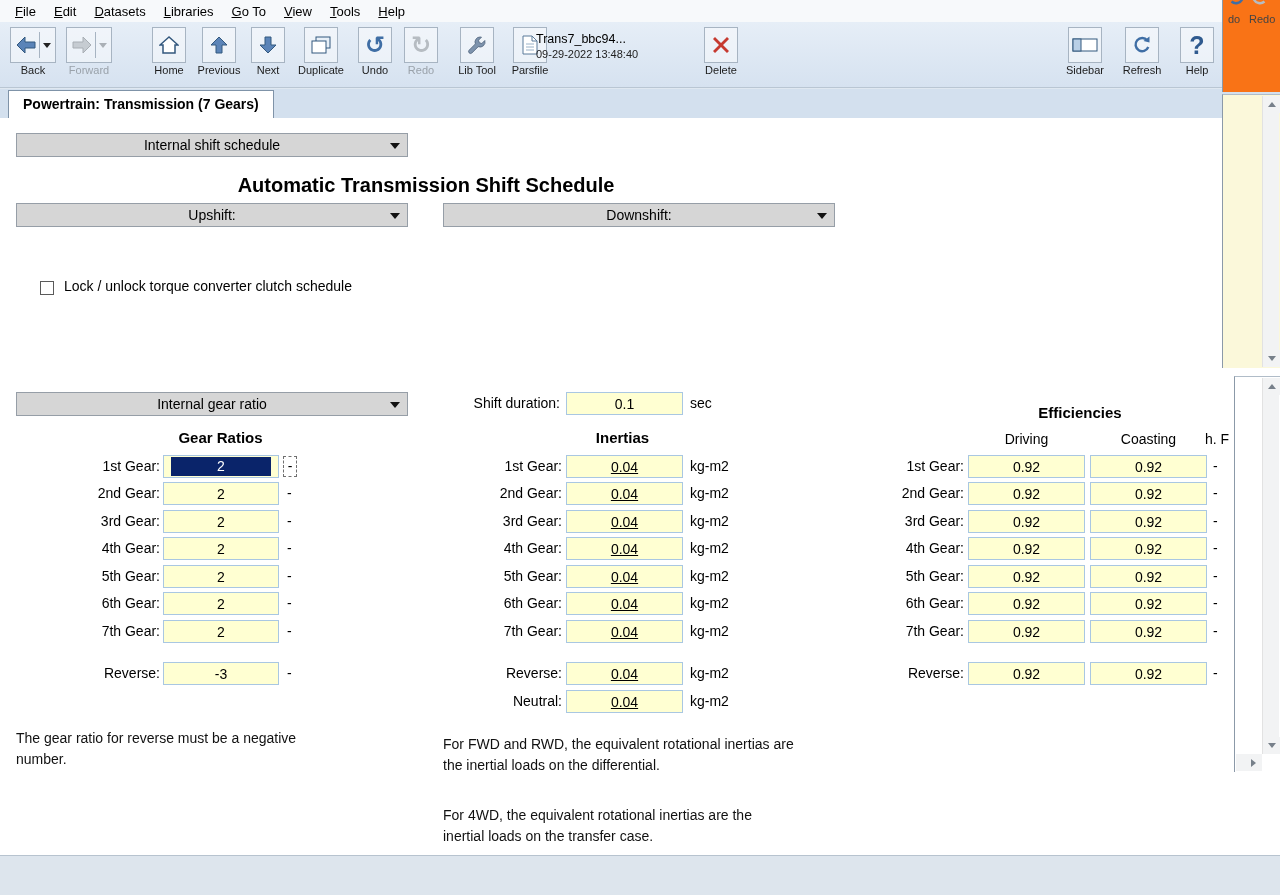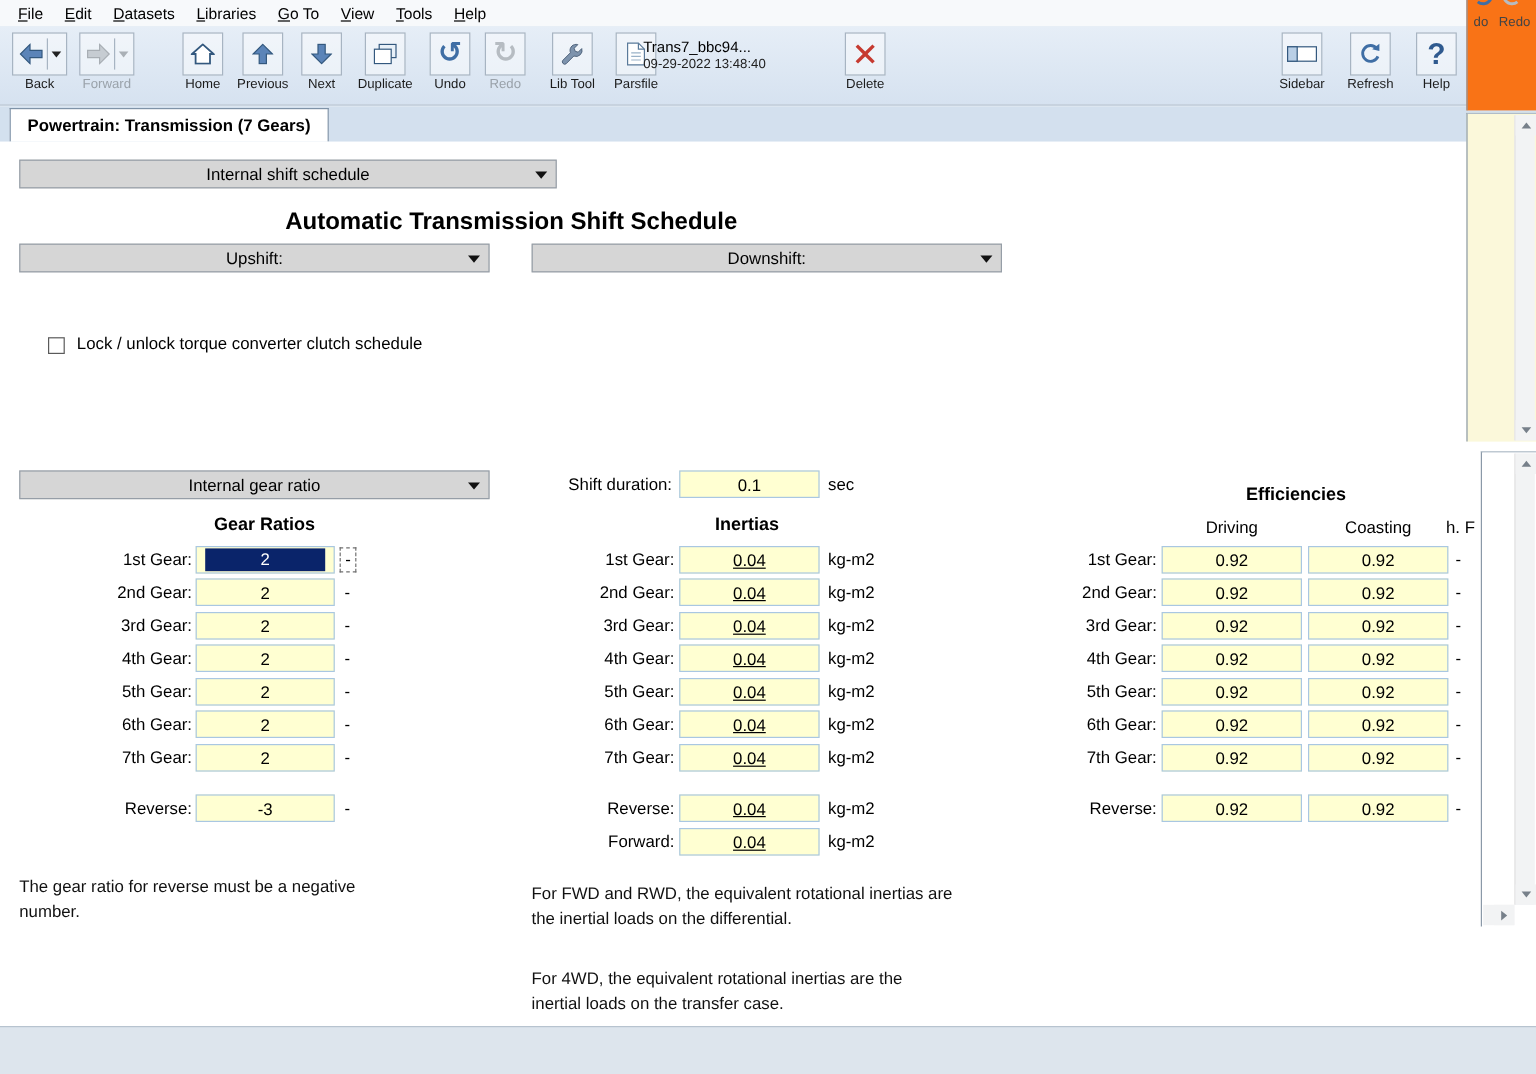--- a/index.html
+++ b/index.html
@@ -255,21 +255,21 @@
   </div>
 
   <div class="tabstrip">
     <div class="tab">
       <span>Powertrain: Transmission (7 Gears)</span>
     </div>
   </div>
 
   <div class="content">
 
-    <div class="combo" style="left:16px;top:15px;width:448px">
+    <div class="combo" style="left:16px;top:15px;width:392px">
       <span>Internal shift schedule</span>
       <span class="combo-arrow"></span>
     </div>
 
     <div class="heading" style="top:56px">Automatic Transmission Shift Schedule</div>
 
     <div class="combo" style="left:16px;top:85px;width:392px">
       <span>Upshift:</span>
       <span class="combo-arrow"></span>
     </div>
@@ -358,21 +358,21 @@
     <div class="unit in-unit" style="top:474px">kg-m2</div>
 
     <div class="rowlabel in-label" style="top:502px">7th Gear:</div>
     <div class="field in-field" style="top:502px">0.04</div>
     <div class="unit in-unit" style="top:502px">kg-m2</div>
 
     <div class="rowlabel in-label" style="top:544px">Reverse:</div>
     <div class="field in-field" style="top:544px">0.04</div>
     <div class="unit in-unit" style="top:544px">kg-m2</div>
 
-    <div class="rowlabel in-label" style="top:572px">Forward:</div>
+    <div class="rowlabel in-label" style="top:572px">Neutral:</div>
     <div class="field in-field" style="top:572px">0.04</div>
     <div class="unit in-unit" style="top:572px">kg-m2</div>
 
     <div class="note" style="left:443px;top:616px;width:352px">For FWD and RWD, the equivalent rotational inertias are the inertial loads on the differential.</div>
     <div class="note" style="left:443px;top:687px;width:352px">For 4WD, the equivalent rotational inertias are the inertial loads on the transfer case.</div>
 
     <div class="rowlabel ef-label" style="top:337px">1st Gear:</div>
     <div class="field ef-f1" style="top:337px">0.92</div>
     <div class="field ef-f2" style="top:337px">0.92</div>
     <div class="unit ef-unit" style="top:337px">-</div>

